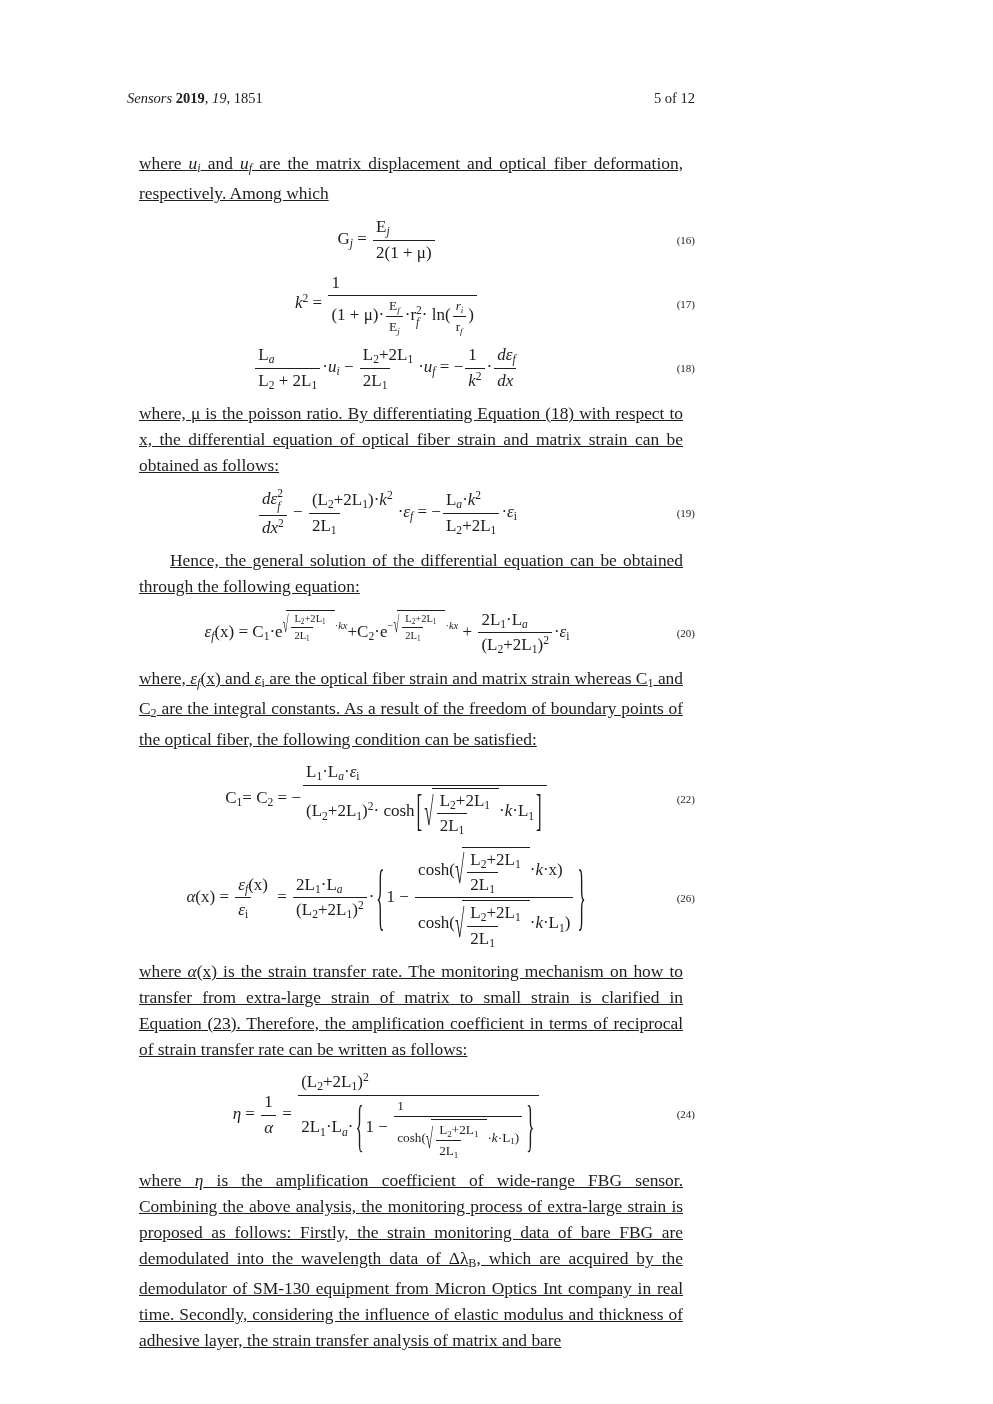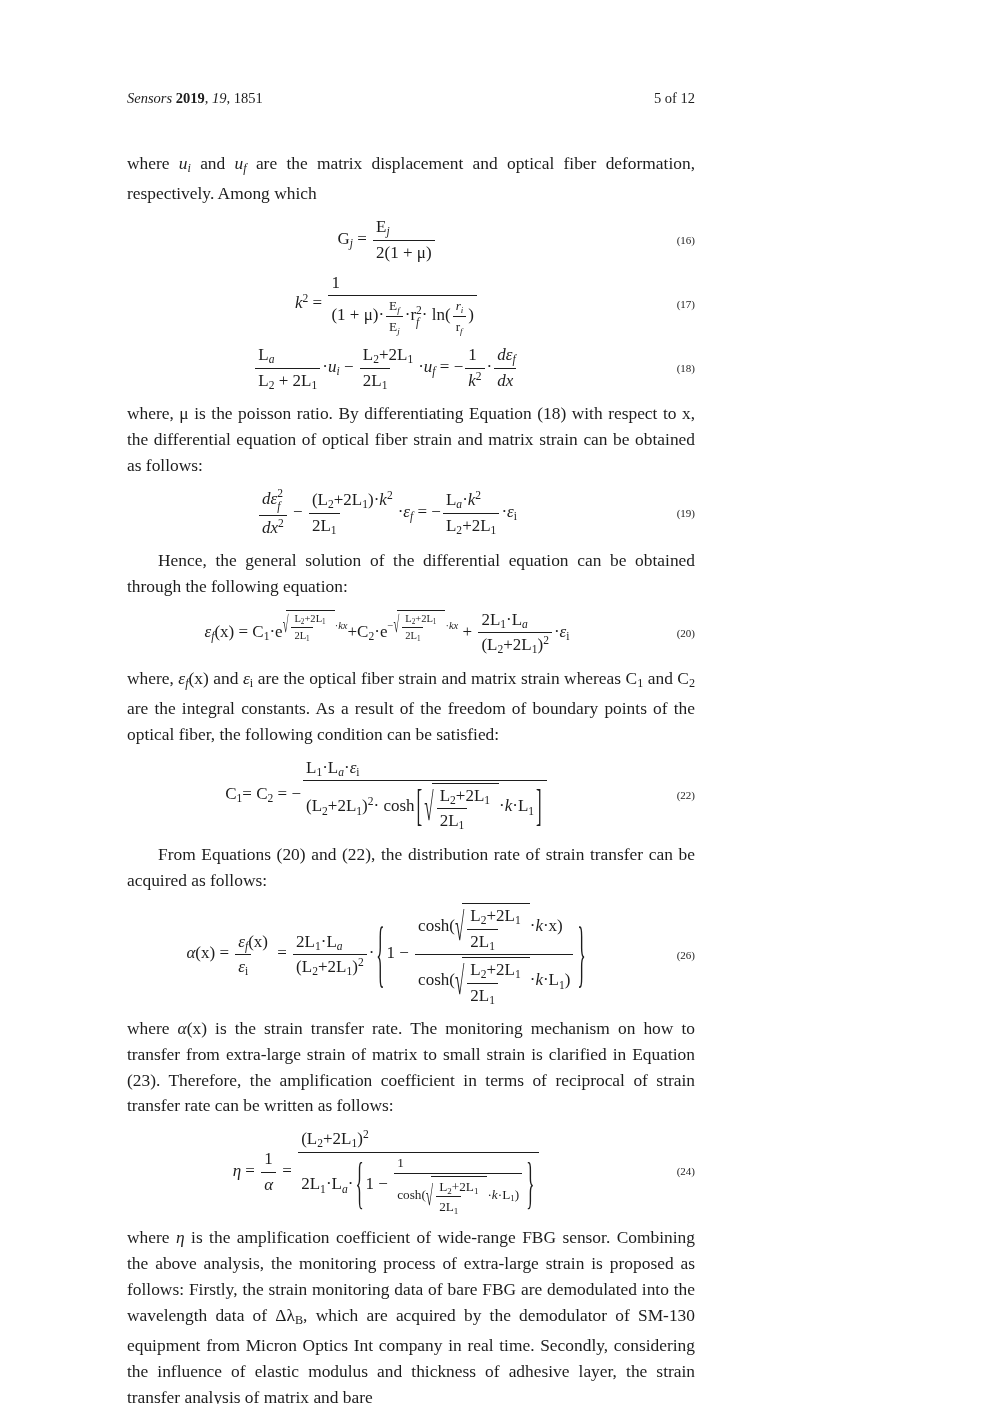--- a/index.html
+++ b/index.html
@@ -3,21 +3,21 @@
 <meta charset="utf-8">
 <style>
   html, body { margin:0; padding:0; background:#ffffff; }
   .page {
     position:relative; width:822px; height:1404px; background:#ffffff;
     color:#1d1d1d; font-family:"Liberation Serif", serif;
     padding:90px 127px 0 127px; box-sizing:border-box; overflow:hidden;
   }
   .hdr { display:flex; justify-content:space-between; align-items:baseline;
          font-size:14.5px; margin-bottom:44px; }
-  .para { font-size:17.4px; line-height:25.8px; text-align:justify; margin:3px 0; }
+  .para { font-size:17.4px; line-height:25.8px; text-align:justify; margin:3px 12px;text-decoration:underline; }
   .ind  { text-indent:31px; }
 
   
   .eq { display:flex; align-items:center; margin:10px 0; font-size:17px; }
   .eq-body { flex:1; text-align:center; line-height:1.25; }
   .eq-num { width:48px; text-align:right; font-size:11px; }
   .eq.alignup .eq-num { align-self:flex-start; padding-top:36px; }
 
   
   sub, sup { font-size:0.68em; line-height:0; }
@@ -146,21 +146,20 @@
               <span class="rad" style="--sy:2.3">√</span>
               <span class="sqb"><span class="fr">
                   <span class="nu">L<sub>2</sub>+2L<sub>1</sub></span>
                   <span class="de">2L<sub>1</sub></span>
                 </span></span>
             </span>·<i>k</i>·L<sub>1</sub><span class="bg" style="--sy:2.6">]</span></span>
         </span></span>
     <span class="eq-num">(22)</span>
   </div>
 
-  <p class="para ind"><span class="">From Equations (20) and (22), the distribution rate of strain transfer can be acquired as follows:</span></p>
 
   <div class="eq">
     <span class="eq-body"><i>α</i>(x) = <span class="fr">
           <span class="nu"><i>ε<sub>f</sub></i>(x)</span>
           <span class="de"><i>ε</i><sub>i</sub></span>
         </span> = <span class="fr">
           <span class="nu">2L<sub>1</sub>·L<sub><i>a</i></sub></span>
           <span class="de">(L<sub>2</sub>+2L<sub>1</sub>)<sup>2</sup></span>
         </span>·<span class="bg" style="--sy:4.4">{</span>1 − <span class="fr">
           <span class="nu">cosh(<span class="sq">

